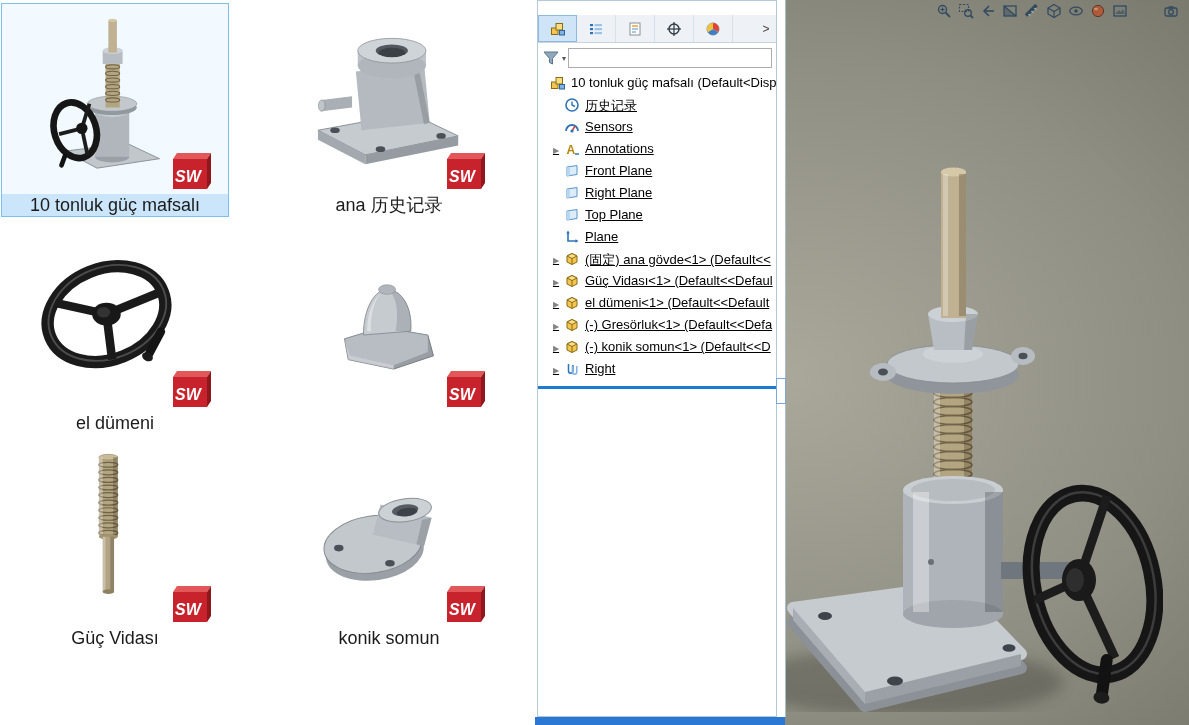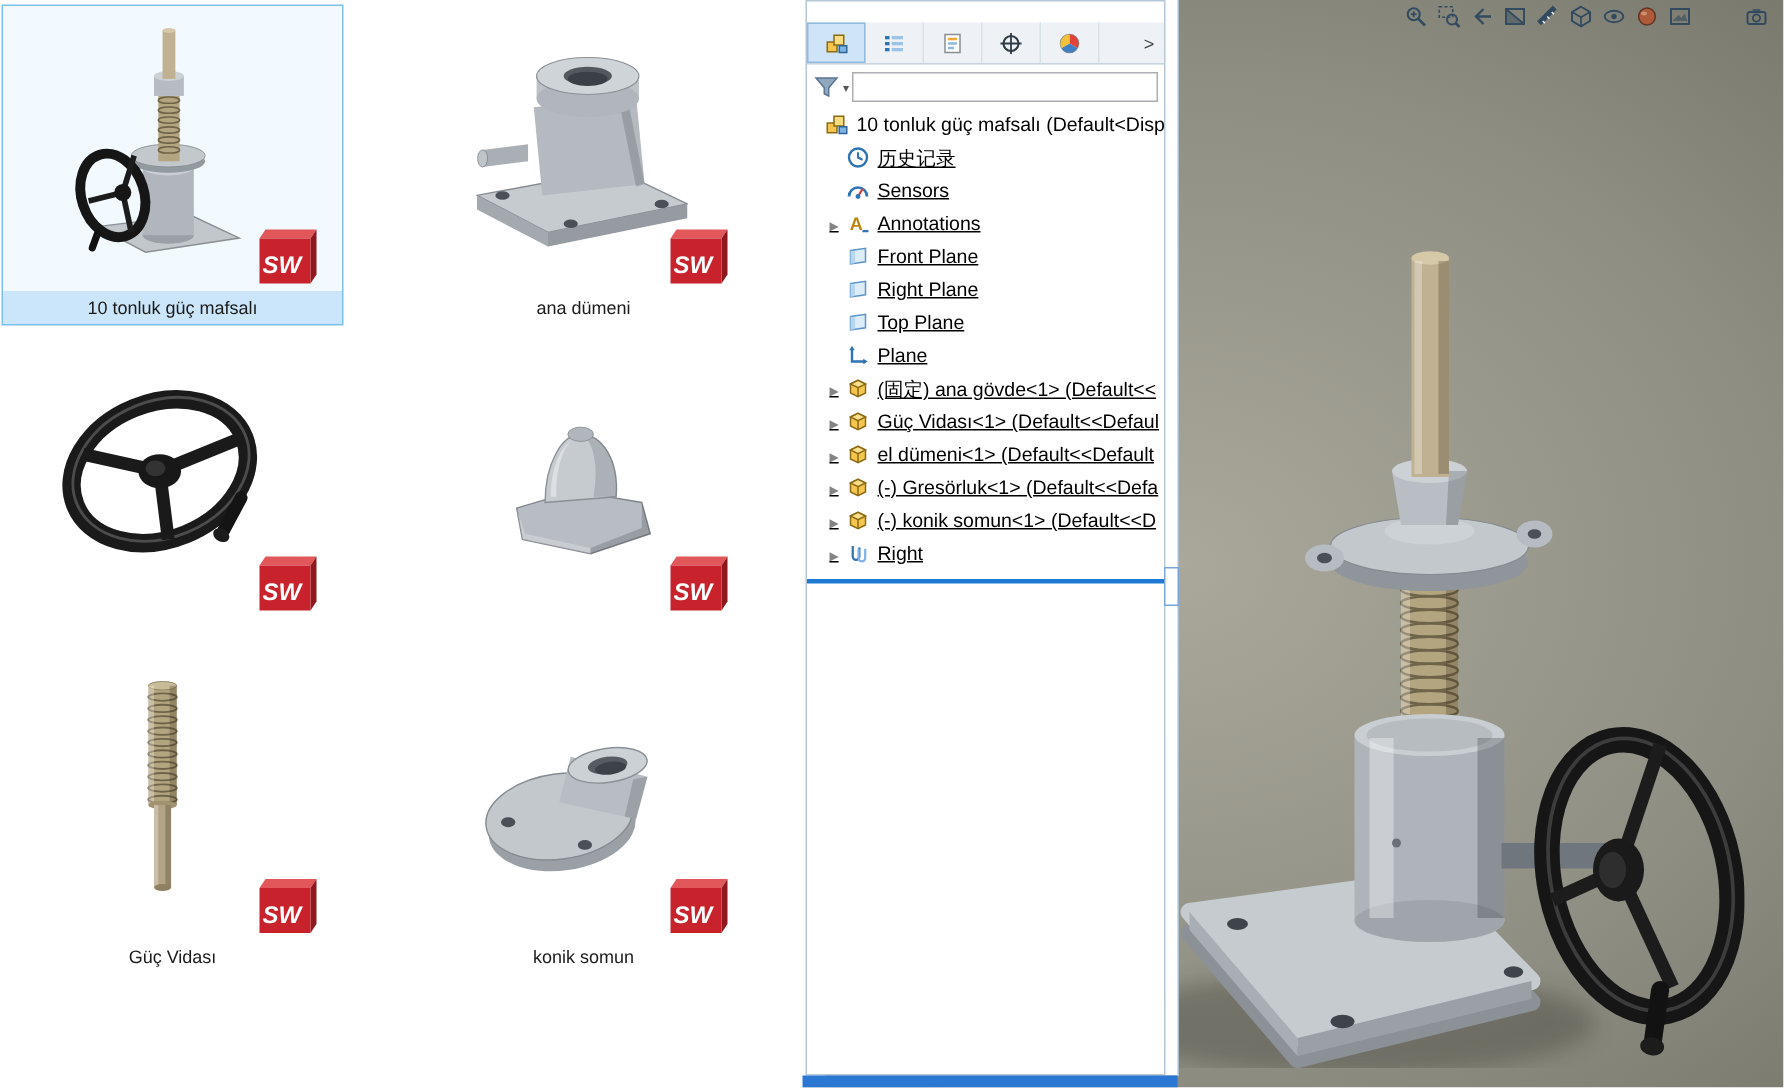--- a/index.html
+++ b/index.html
@@ -5,21 +5,21 @@
   html,body{margin:0;padding:0;}
   body{
     width:1189px;height:725px;overflow:hidden;position:relative;
     background:#ffffff;font-family:"Liberation Sans",sans-serif;
     -webkit-font-smoothing:antialiased;
   }
   
   .file-panel{position:absolute;left:0;top:0;width:550px;height:725px;background:#fff;z-index:2;}
   .tile{position:absolute;width:226px;}
   .tile .thumb{height:190px;position:relative;display:flex;align-items:center;justify-content:center;}
-  .tile .tile-label{height:22px;line-height:22px;text-align:center;font-size:12px;color:#1b1b1b;
+  .tile .tile-label{height:22px;line-height:22px;text-align:center;font-size:18px;color:#1b1b1b;
     white-space:nowrap;overflow:hidden;}
   .tile.selected{outline:1px solid #7cc0f0;background:#f2f9ff;}
   .tile.selected .tile-label{background:#cbe6fa;}
   .t1{left:2px;top:4px;} .t2{left:276px;top:4px;}
   .t3{left:2px;top:222px;} .t4{left:276px;top:222px;}
   .t5{left:2px;top:437px;} .t6{left:276px;top:437px;}
   .sw-badge{position:absolute;right:14px;bottom:2px;width:46px;height:42px;}
   
   .viewport{position:absolute;left:535px;top:0;width:654px;height:725px;
     background:radial-gradient(ellipse 900px 720px at 38% 52%, #a9a89b 0%, #8f8e82 45%, #605f55 100%);
@@ -375,21 +375,21 @@
       </svg>
       <div class="sw-badge">
         <svg viewBox="0 0 46 42" width="46" height="42">
           <polygon points="5,9 39,9 43,3 9,3" fill="#e2575a"></polygon>
           <polygon points="39,9 43,3 43,33 39,39" fill="#8e181e"></polygon>
           <rect x="5" y="9" width="34" height="30" fill="#c8232c"></rect>
           <text x="7" y="32" font-size="16" font-weight="bold" font-style="italic" fill="#ffffff">SW</text>
         </svg>
       </div>
     </div>
-    <div class="tile-label">ana dümeni</div>
+    <div class="tile-label">ana 历史记录</div>
   </div>
 
   <div class="tile t3">
     <div class="thumb">
       <svg width="210" height="180" viewBox="0 0 210 190">
         <ellipse cx="96" cy="92" rx="64" ry="48" fill="none" stroke="#1a1a1a" stroke-width="13" transform="rotate(-22 96 92)"></ellipse>
         <ellipse cx="96" cy="92" rx="64" ry="48" fill="none" stroke="#4c4c4c" stroke-width="2" transform="rotate(-22 93 89)"></ellipse>
         <g stroke="#1a1a1a" stroke-width="9">
           <line x1="96" y1="92" x2="150" y2="70"></line>
           <line x1="96" y1="92" x2="42" y2="80"></line>
@@ -404,20 +404,21 @@
       </svg>
       <div class="sw-badge">
         <svg viewBox="0 0 46 42" width="46" height="42">
           <polygon points="5,9 39,9 43,3 9,3" fill="#e2575a"></polygon>
           <polygon points="39,9 43,3 43,33 39,39" fill="#8e181e"></polygon>
           <rect x="5" y="9" width="34" height="30" fill="#c8232c"></rect>
           <text x="7" y="32" font-size="16" font-weight="bold" font-style="italic" fill="#ffffff">SW</text>
         </svg>
       </div>
     </div>
+    <div class="tile-label">el dümeni</div>
   </div>
 
   <div class="tile t4">
     <div class="thumb">
       <svg width="210" height="180" viewBox="0 0 210 190">
         <polygon points="58,118 98,106 146,114 152,136 110,150 62,140" fill="#b7bdc2" stroke="#80868c"></polygon>
         <polygon points="58,118 62,140 110,150 110,146 64,136" fill="rgba(255,255,255,0.25)"></polygon>
         <polygon points="146,114 152,136 110,150 110,146 146,132" fill="rgba(30,35,40,0.2)"></polygon>
         <path d="M78,114 L128,110 C130,84 118,66 103,66 C90,66 78,86 78,114 Z" fill="#c6cbd0" stroke="#8a9096"></path>
         <path d="M112,110 L128,110 C130,84 118,66 103,66 C112,70 116,88 112,110 Z" fill="rgba(30,35,40,0.15)"></path>

